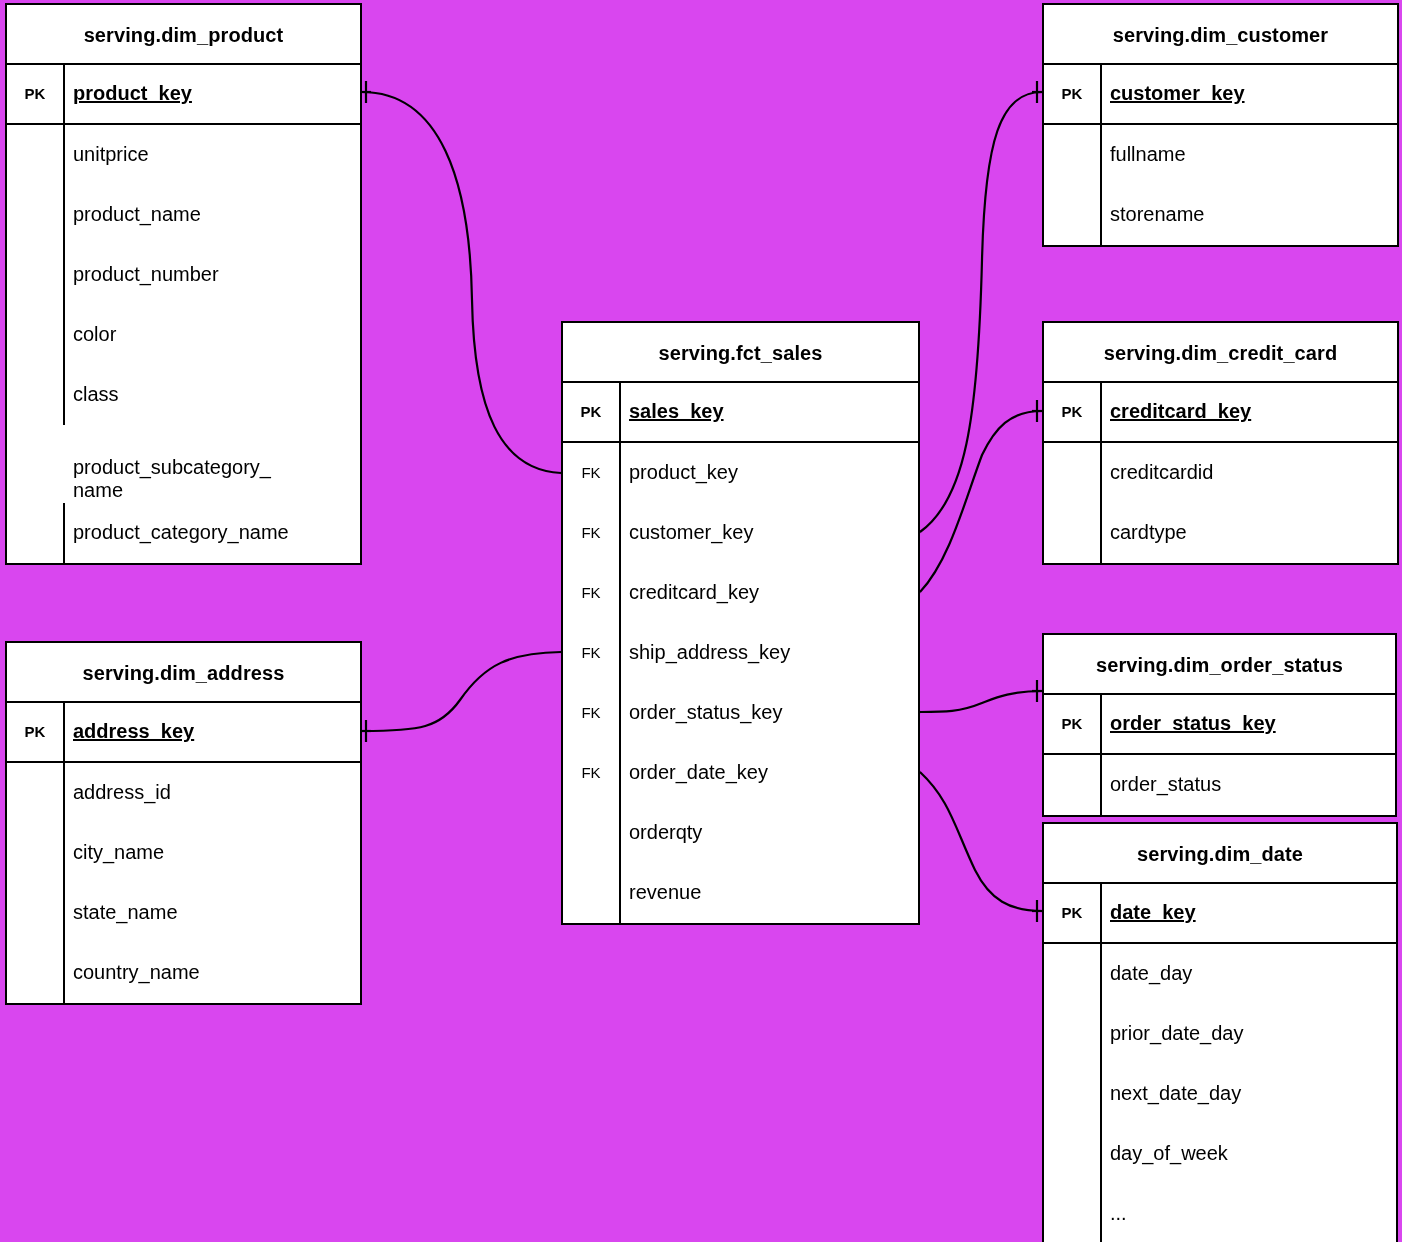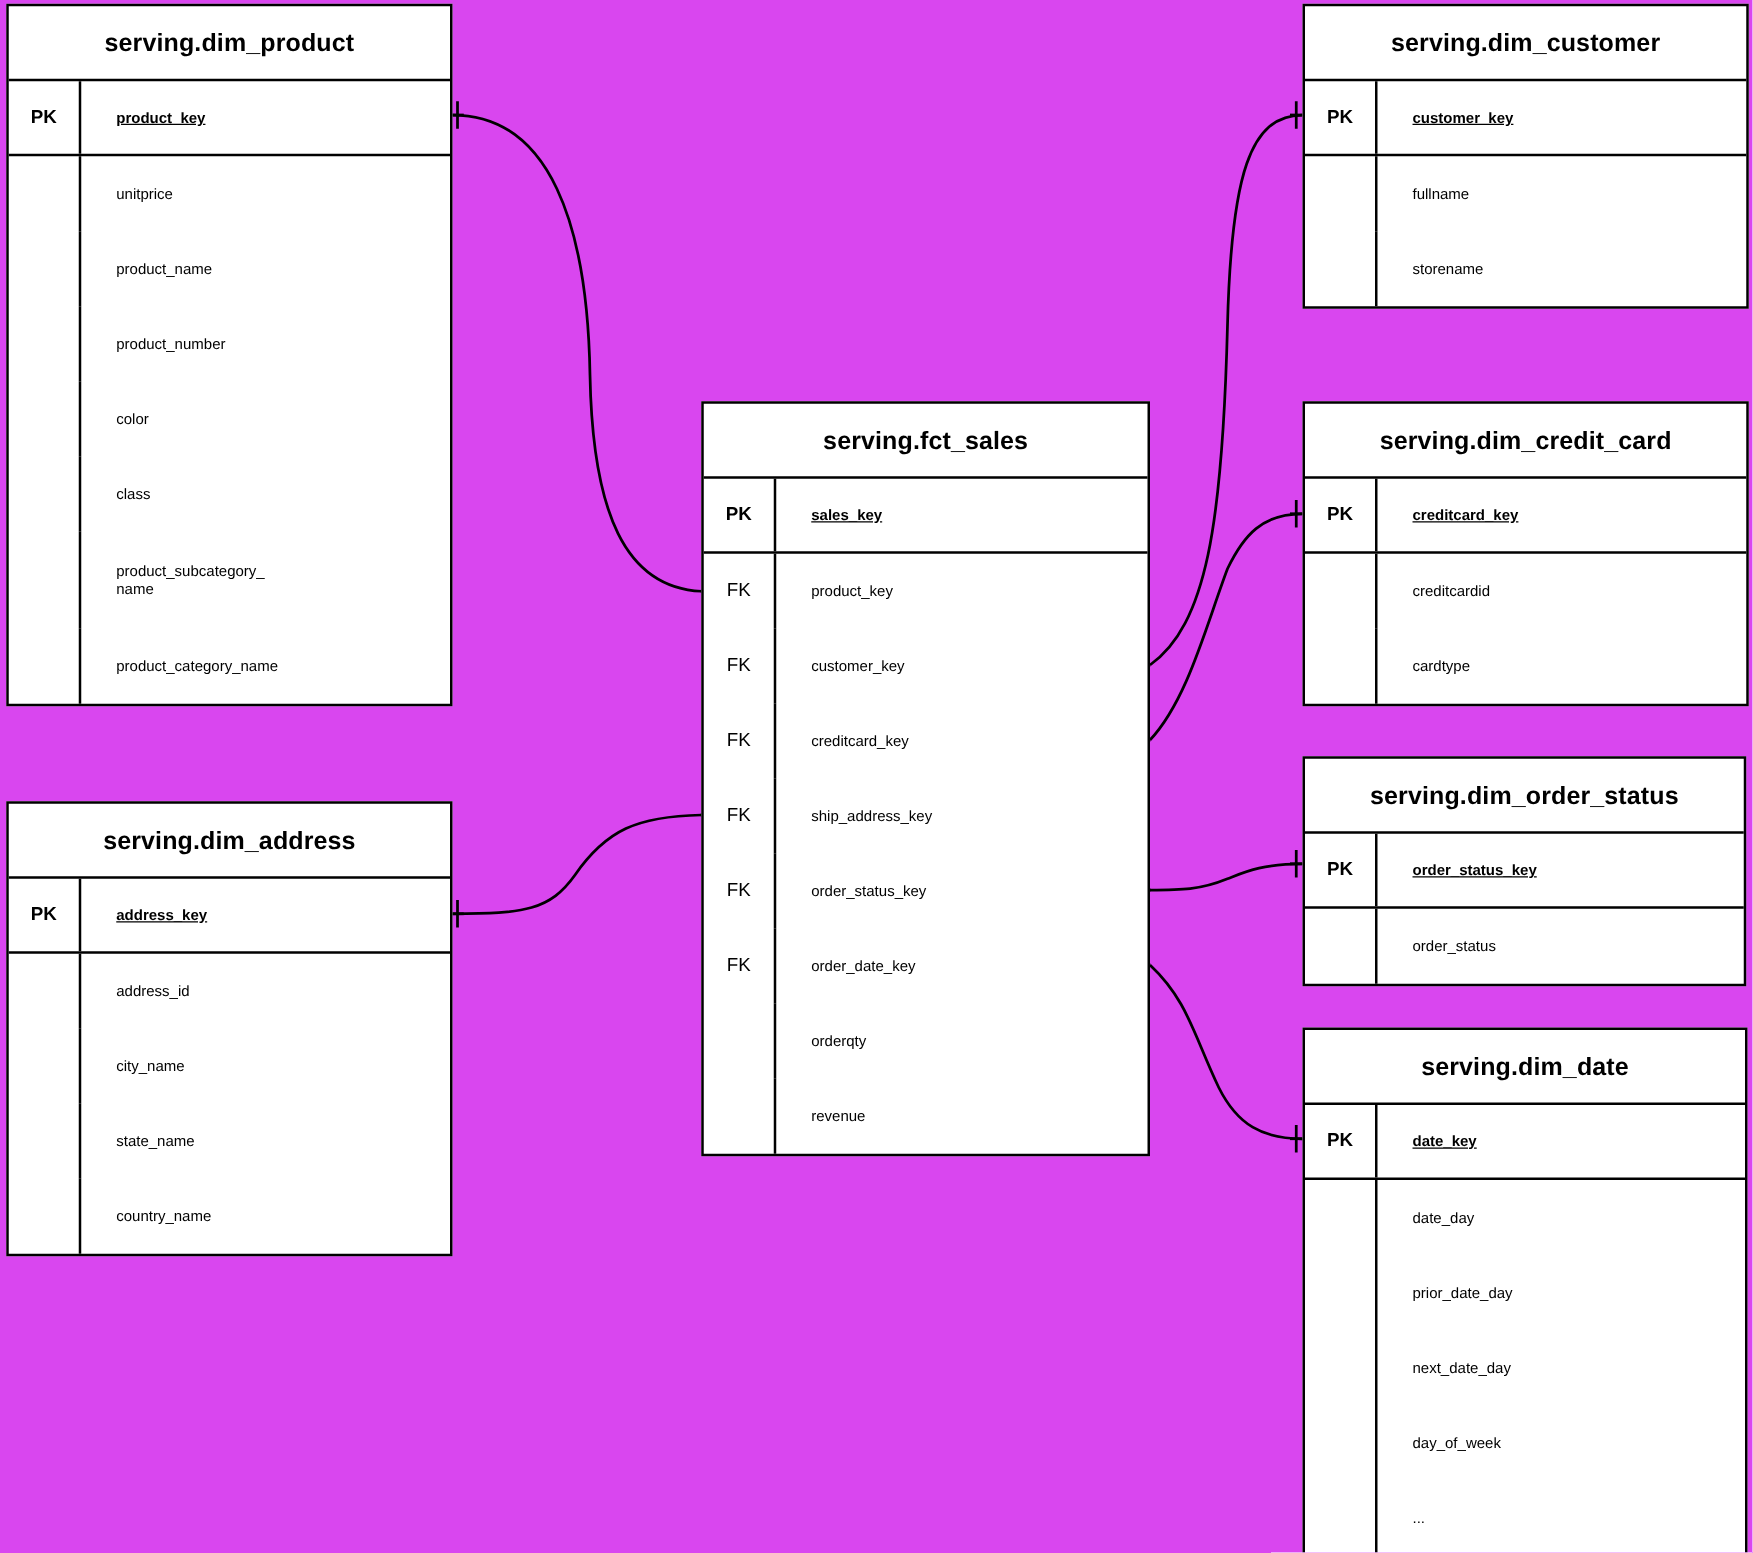--- a/index.html
+++ b/index.html
@@ -51,20 +51,21 @@
     height: 60px;
     border-bottom: 2px solid #000000;
   }
   .row {
     display: flex;
     box-sizing: border-box;
     min-height: 60px;
   }
   .row.tall {
     min-height: 78px;
+    align-items: flex-end;
   }
   .keycol {
     box-sizing: border-box;
     width: 58px;
     flex: 0 0 58px;
     border-right: 2px solid #000000;
     display: flex;
     align-items: center;
     justify-content: center;
     font-size: 15px;
@@ -75,23 +76,23 @@
     font-weight: normal;
   }
   .keycol.blank {
     font-size: 0;
   }
   .field {
     box-sizing: border-box;
     flex: 1 1 auto;
     display: flex;
     align-items: center;
-    padding-left: 28px;
+    padding-left: 8px;
     padding-right: 8px;
-    font-size: 12px;
+    font-size: 20px;
     line-height: 1.18;
     white-space: pre-line;
   }
   .field.pk-field {
     font-weight: bold;
     text-decoration: underline;
   }
   .body-section {
     display: flex;
     flex-direction: column;
@@ -294,21 +295,21 @@
         <div class="row">
           <div class="keycol blank"></div>
           <div class="field">creditcardid</div>
         </div>
         <div class="row">
           <div class="keycol blank"></div>
           <div class="field">cardtype</div>
         </div>
       </div>
     </div>
-    <div class="entity" style="left: 1042px; top: 605px; width: 355px;">
+    <div class="entity" style="left: 1042px; top: 633px; width: 355px;">
       <div class="entity-title">serving.dim_order_status</div>
       <div class="pk-row">
         <div class="keycol">PK</div>
         <div class="field pk-field">order_status_key</div>
       </div>
       <div class="body-section">
         <div class="row">
           <div class="keycol blank"></div>
           <div class="field">order_status</div>
         </div>

